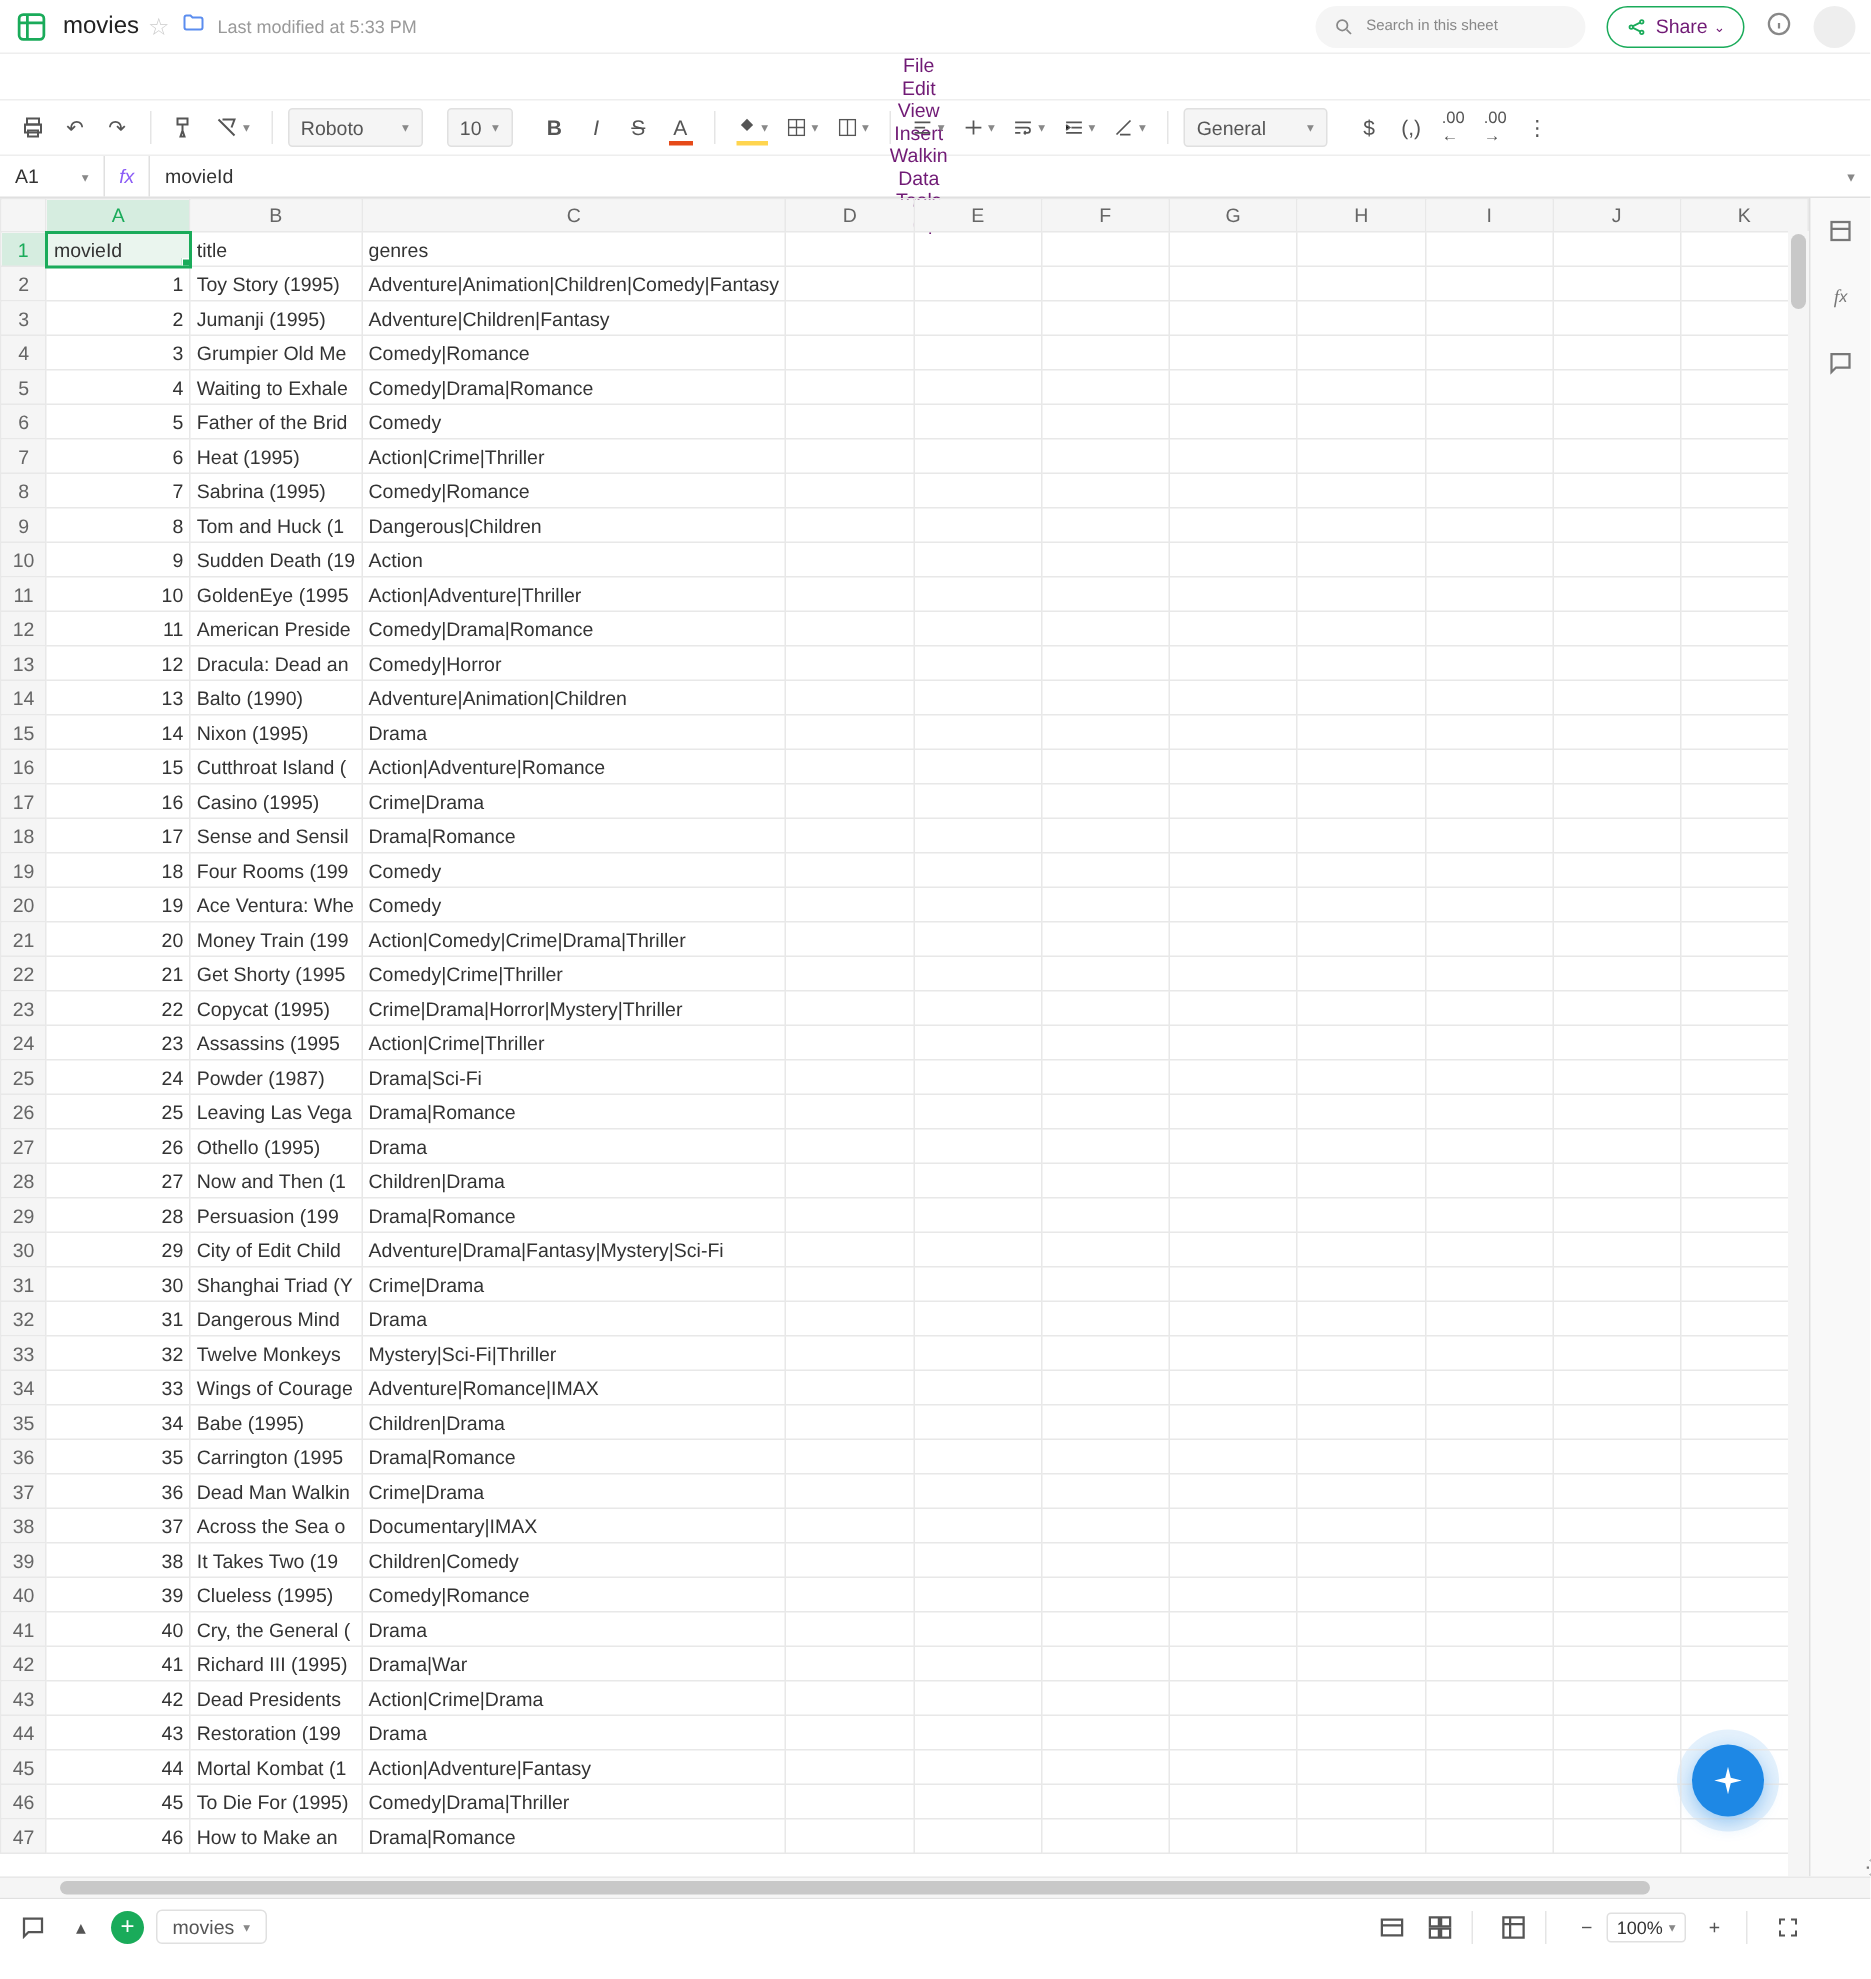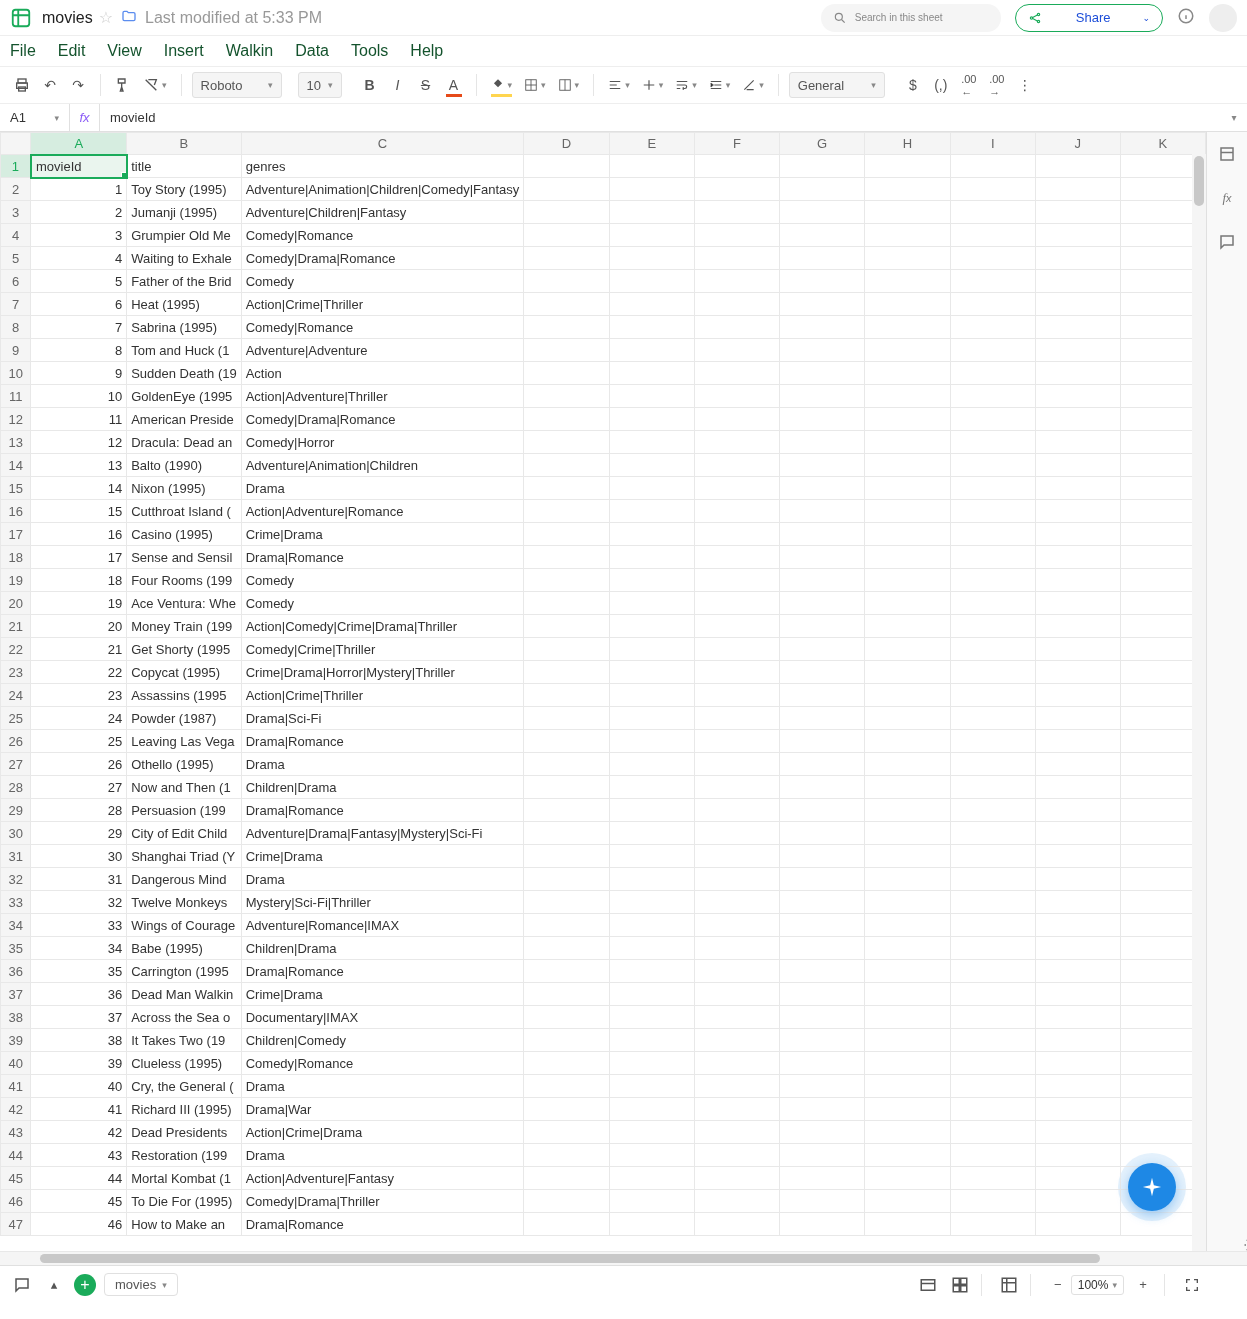--- a/index.html
+++ b/index.html
@@ -2,29 +2,29 @@
 <html><head>
 <meta charset="utf-8">
 <style>
 * { box-sizing: border-box; margin: 0; padding: 0; font-family: Arial, Helvetica, sans-serif; }
 body { width: 1247px; height: 1319px; background: #fff; overflow: hidden; font-size: 13px; color: #333; }
 .titlebar { display: flex; align-items: center; height: 36px; padding: 0 10px; border-bottom: 1px solid #eee; }
 .titlebar .logo { width: 22px; height: 22px; margin-right: 10px; }
 .titlebar .docname { font-size: 16px; font-weight: 500; color: #222; margin-right: 6px; }
 .titlebar .star { color: #ccc; font-size: 16px; margin-right: 8px; }
 .titlebar .folder { color: #5b8def; font-size: 16px; margin-right: 8px; }
-.titlebar .lastmod { color: #999; font-size: 16px; }
+.titlebar .lastmod { color: #999; font-size: 12px; }
 .titlebar .spacer { flex: 1; }
 .titlebar .searchbox { display: flex; align-items: center; background: #f5f5f5; border-radius: 16px; padding: 4px 12px; width: 180px; height: 28px; color: #888; font-size: 10px; }
 .titlebar .searchbox svg { margin-right: 8px; }
-.titlebar .sharebtn { display: flex; align-items: center; border: 1px solid #1aab5a; color: #1d4ed8; border-radius: 16px; padding: 4px 12px; height: 28px; margin-left: 14px; font-size: 13px; gap: 28px; }
+.titlebar .sharebtn { display: flex; align-items: center; border: 1px solid #1aab5a; color: #701a75; border-radius: 16px; padding: 4px 12px; height: 28px; margin-left: 14px; font-size: 13px; }
 .titlebar .sharebtn svg { margin-right: 6px; }
 .titlebar .info { margin-left: 14px; color: #888; }
 .titlebar .avatar { width: 28px; height: 28px; border-radius: 50%; background: #eee; margin-left: 14px; }
-.menubar { display: flex; align-items: center; height: 30px; padding: 0 10px; font-size: 16px; color: #14532d; }
+.menubar { display: flex; align-items: center; height: 30px; padding: 0 10px; font-size: 13px; color: #701a75; flex-direction: column; }
 .menubar span { margin-right: 22px; cursor: pointer; }
 .toolbar { display: flex; align-items: center; height: 38px; padding: 0 10px; border-top: 1px solid #eee; border-bottom: 1px solid #eee; gap: 4px; }
 .toolbar .sep { width: 1px; height: 22px; background: #e5e5e5; margin: 0 6px; }
 .toolbar .btn { display: inline-flex; align-items: center; justify-content: center; min-width: 24px; height: 28px; padding: 0 4px; color: #555; cursor: pointer; border-radius: 3px; font-size: 14px; }
 .toolbar .btn.drop::after { content: "▾"; font-size: 9px; margin-left: 3px; color: #888; }
 .toolbar .fontsel, .toolbar .numsel { display: inline-flex; align-items: center; background: #f5f5f5; border: 1px solid #e0e0e0; border-radius: 3px; height: 26px; padding: 0 8px; font-size: 13px; color: #555; }
 .toolbar .fontsel { width: 90px; justify-content: space-between; }
 .toolbar .numsel { width: 44px; justify-content: space-between; }
 .toolbar .fontA { position: relative; }
 .toolbar .fontA .underline-red { position: absolute; bottom: 2px; left: 4px; right: 4px; height: 3px; background: #e64a19; }
@@ -355,21 +355,21 @@
             <td></td>
             <td></td>
             <td></td>
             <td></td>
             <td></td>
           </tr>
           <tr>
             <th class="rowhdr">9</th>
             <td class="num">8</td>
             <td>Tom and Huck (1</td>
-            <td class="overflow">Adventure|Adventure</td>
+            <td class="overflow">Dangerous|Children</td>
             <td></td>
             <td></td>
             <td></td>
             <td></td>
             <td></td>
             <td></td>
             <td></td>
             <td></td>
           </tr>
           <tr>

